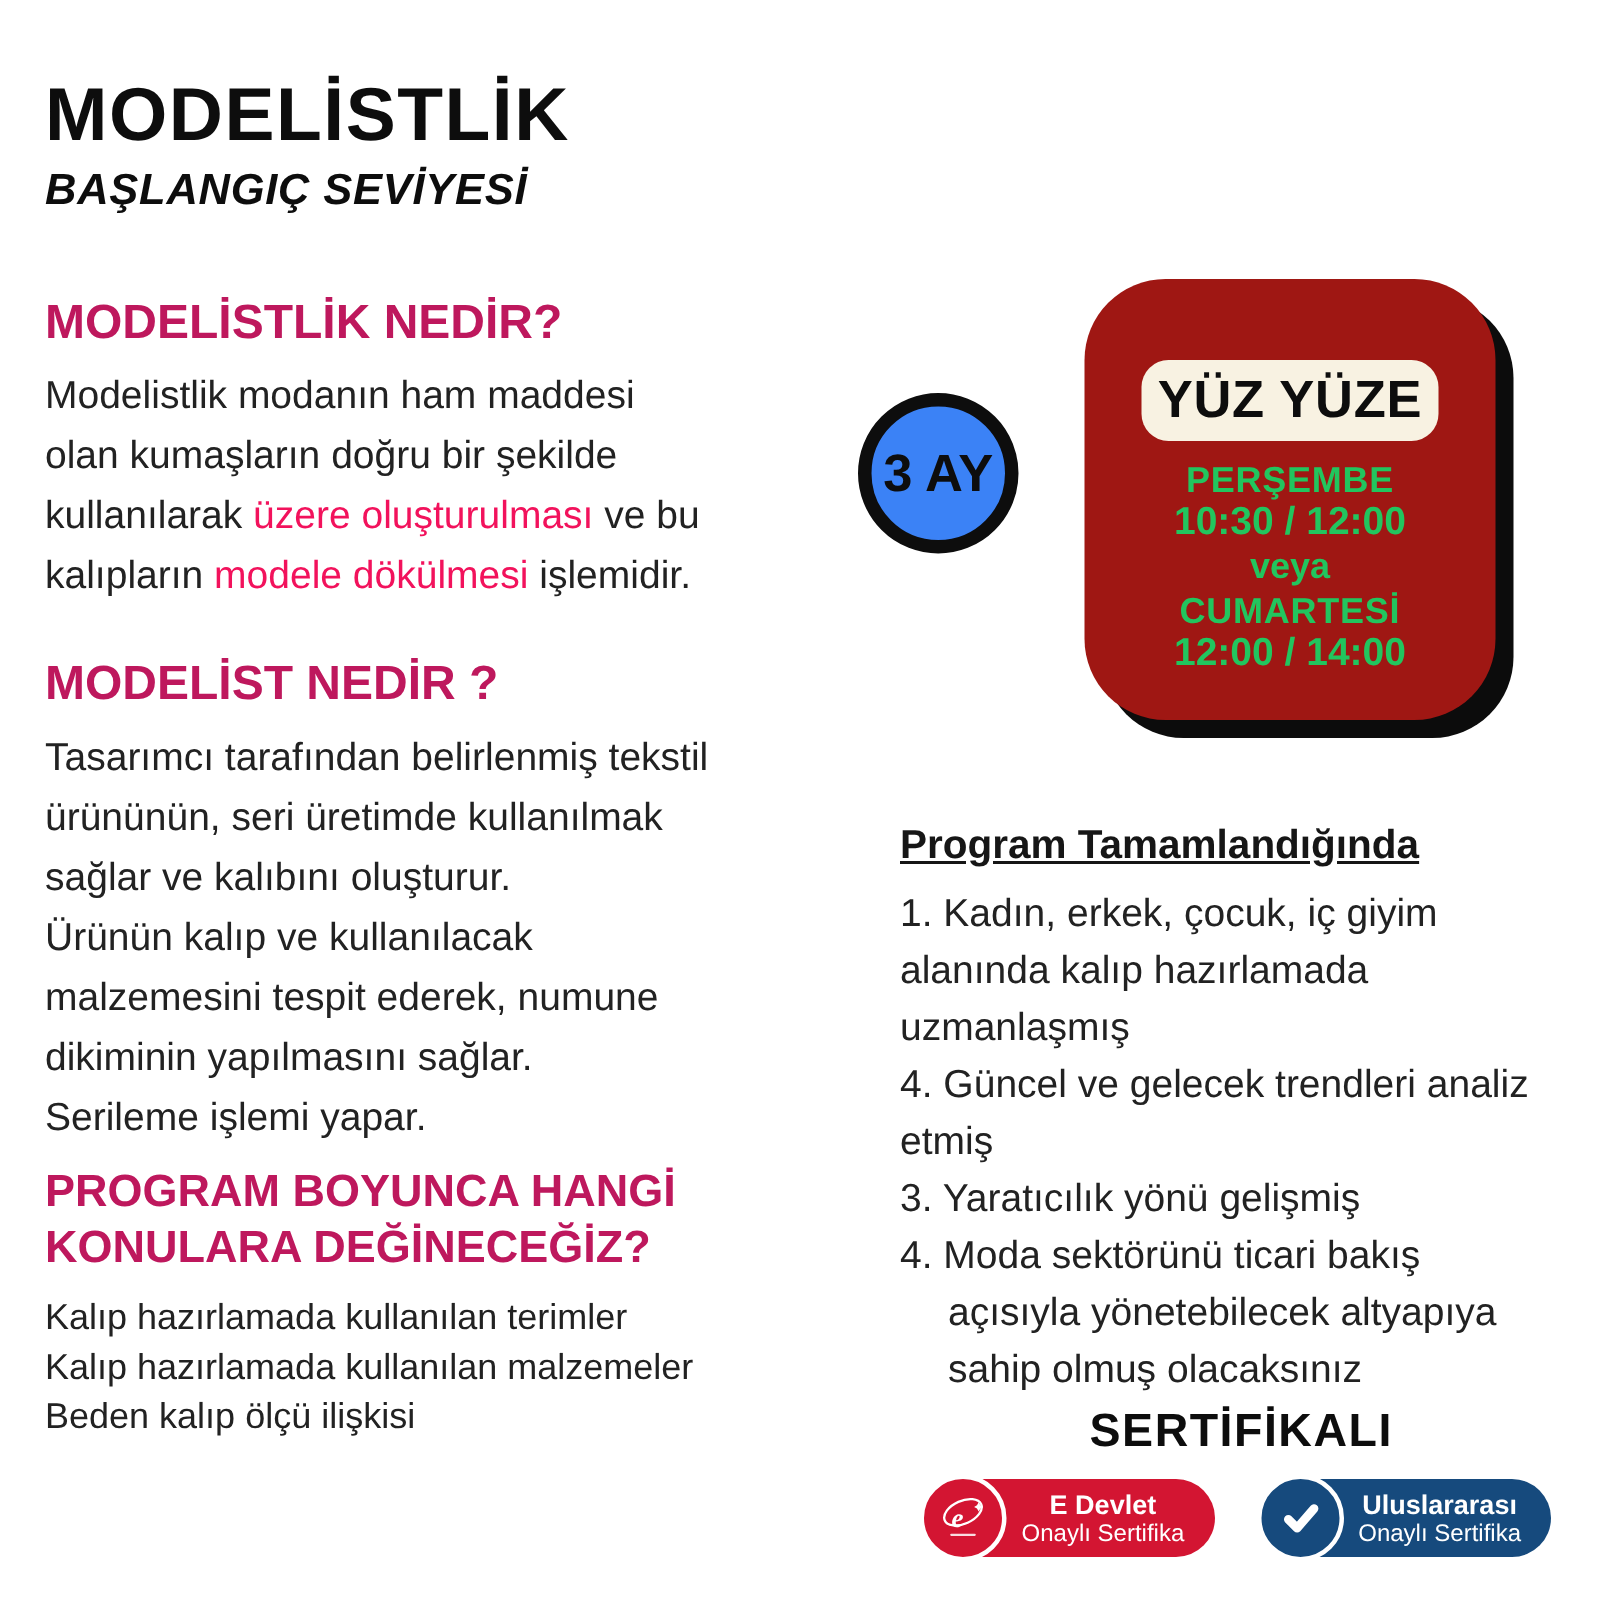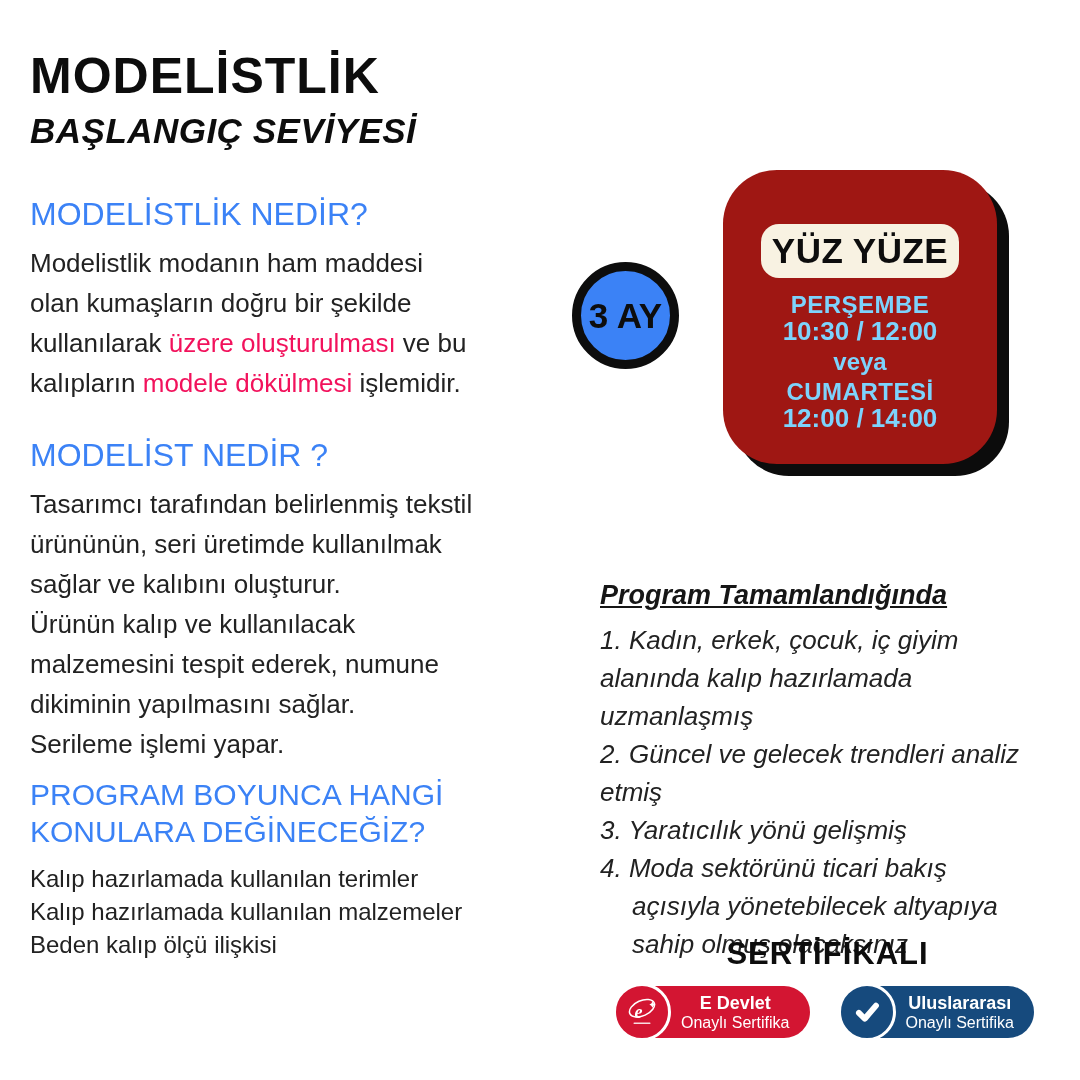--- a/index.html
+++ b/index.html
@@ -12,46 +12,46 @@
     --body:#222222;
   }
   *{box-sizing:border-box;}
   html,body{margin:0;padding:0;background:#ffffff;}
   body{font-family:"Liberation Sans",sans-serif;}
   .poster{position:relative;width:1080px;height:1080px;background:#ffffff;overflow:hidden;color:var(--body);}
 
   
   .hdr{position:absolute;left:30px;top:50px;}
   .hdr h1{margin:0;font-size:50px;font-weight:800;letter-spacing:1px;color:var(--ink);line-height:1.05;}
-  .hdr .subtitle{margin-top:8px;font-size:35px;font-weight:700;font-style:italic;letter-spacing:.5px;color:var(--ink);}
+  .hdr .subtitle{margin-top:8px;font-size:29px;font-weight:700;font-style:italic;letter-spacing:.5px;color:var(--ink);}
 
   
   .left-col{position:absolute;left:30px;top:196px;width:525px;}
-  .left-col h2{margin:0 0 10px 0;font-size:32px;font-weight:400;color:#3b82f6;}
+  .left-col h2{margin:0 0 10px 0;font-size:32px;font-weight:700;color:#be185d;}
   .bodytxt{margin:0;font-size:26px;line-height:40px;color:var(--body);}
   .ln{display:block;}
   .pink{color:var(--pink);}
   .sec2{margin-top:34px;}
   .sec3{margin-top:12px;}
   .sec3 h2{font-size:30px;line-height:37px;margin-bottom:12px;}
   .topics{margin:0;font-size:24px;line-height:33px;color:var(--body);}
 
   
   .duration{position:absolute;left:572px;top:262px;width:107px;height:107px;border:9px solid var(--ink);border-radius:50%;display:flex;align-items:center;justify-content:center;font-size:35px;font-weight:800;color:var(--ink);background:#3b82f6;}
 
   
-  .card{position:absolute;left:723px;top:170px;width:274px;height:294px;background:var(--card-red);border-radius:54px;box-shadow:12px 12px 0 #0c0c0c;text-align:center;padding-top:54px;}
+  .card{position:absolute;left:723px;top:186px;width:274px;height:294px;background:var(--card-red);border-radius:54px;box-shadow:12px 12px 0 #0c0c0c;text-align:center;padding-top:54px;}
   .mode-pill{width:198px;height:54px;margin:0 auto;background:var(--cream);border-radius:18px;display:flex;align-items:center;justify-content:center;font-size:35px;font-weight:800;letter-spacing:.5px;color:var(--ink);}
-  .sched{margin-top:13px;color:#7dd3fc;font-weight:700;}
+  .sched{margin-top:13px;color:#22c55e;font-weight:700;}
   .sched .day{font-size:24px;line-height:27px;letter-spacing:.5px;}
   .sched .time{font-size:26px;line-height:27px;}
   .sched .or{font-size:24px;line-height:27px;margin:3px 0;}
 
   
-  .completion{position:absolute;left:600px;top:580px;width:470px;font-style:italic;}
+  .completion{position:absolute;left:600px;top:548px;width:470px;}
   .completion h3{margin:0 0 10px 0;font-size:27px;font-weight:700;text-decoration:underline;color:#161616;}
   .completion .ln{font-size:26px;line-height:38px;color:var(--body);}
   .completion .indent{padding-left:32px;}
 
   
   .certified{position:absolute;left:595px;top:936px;width:465px;text-align:center;}
   .certified h3{margin:0 0 14px 0;font-size:31px;font-weight:800;letter-spacing:1px;color:var(--ink);}
   .badges{display:flex;justify-content:center;gap:36px;}
   .badge{position:relative;height:52px;border-radius:26px;color:#fff;display:flex;flex-direction:column;justify-content:center;padding:0 20px 0 60px;text-align:center;}
   .badge.red{background:var(--badge-red);}
@@ -127,21 +127,21 @@
       <div class="time">12:00 / 14:00</div>
     </div>
   </div>
 
   <div class="completion">
     <h3>Program Tamamlandığında</h3>
     <div>
       <span class="ln">1. Kadın, erkek, çocuk, iç giyim</span>
       <span class="ln">alanında kalıp hazırlamada</span>
       <span class="ln">uzmanlaşmış</span>
-      <span class="ln">2. Güncel ve gelecek trendleri analiz</span>
+      <span class="ln">4. Güncel ve gelecek trendleri analiz</span>
       <span class="ln">etmiş</span>
       <span class="ln">3. Yaratıcılık yönü gelişmiş</span>
       <span class="ln">4. Moda sektörünü ticari bakış</span>
       <span class="ln indent">açısıyla yönetebilecek altyapıya</span>
       <span class="ln indent">sahip olmuş olacaksınız</span>
     </div>
   </div>
 
   <div class="certified">
     <h3>SERTİFİKALI</h3>

